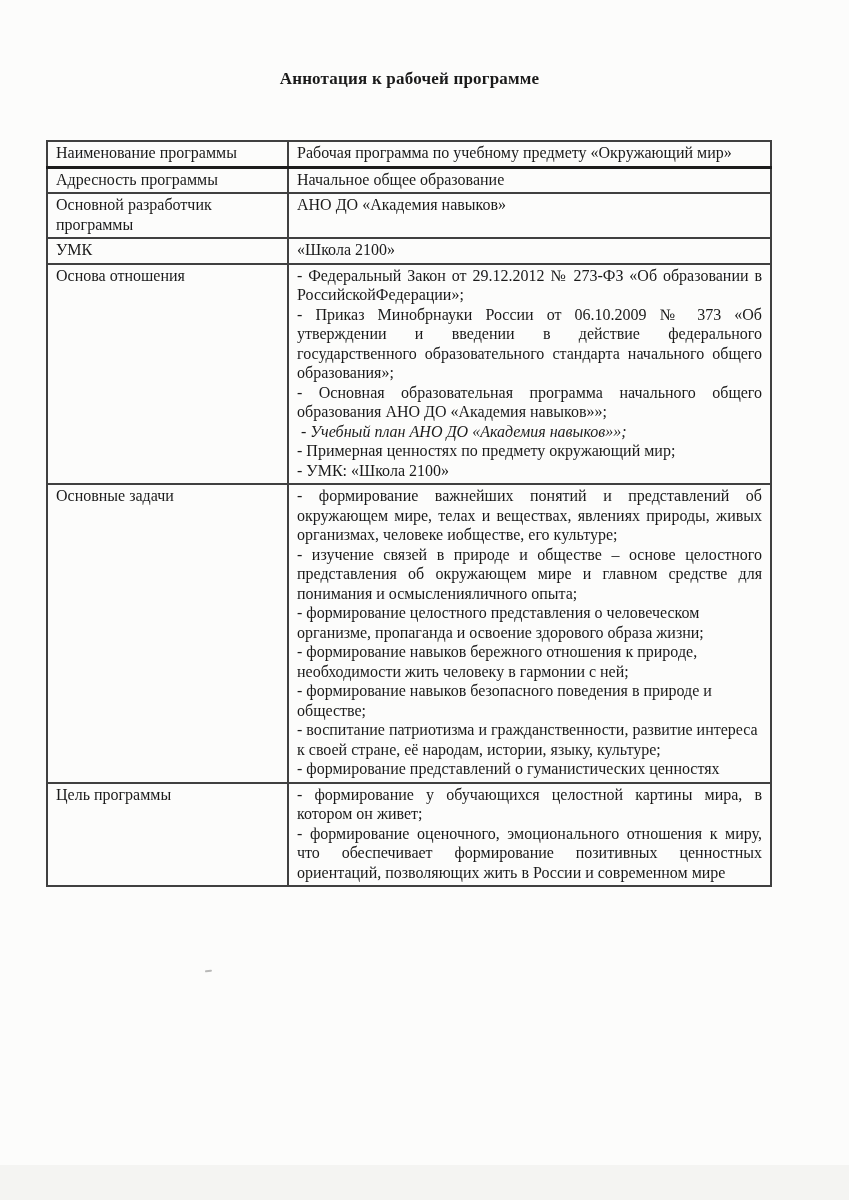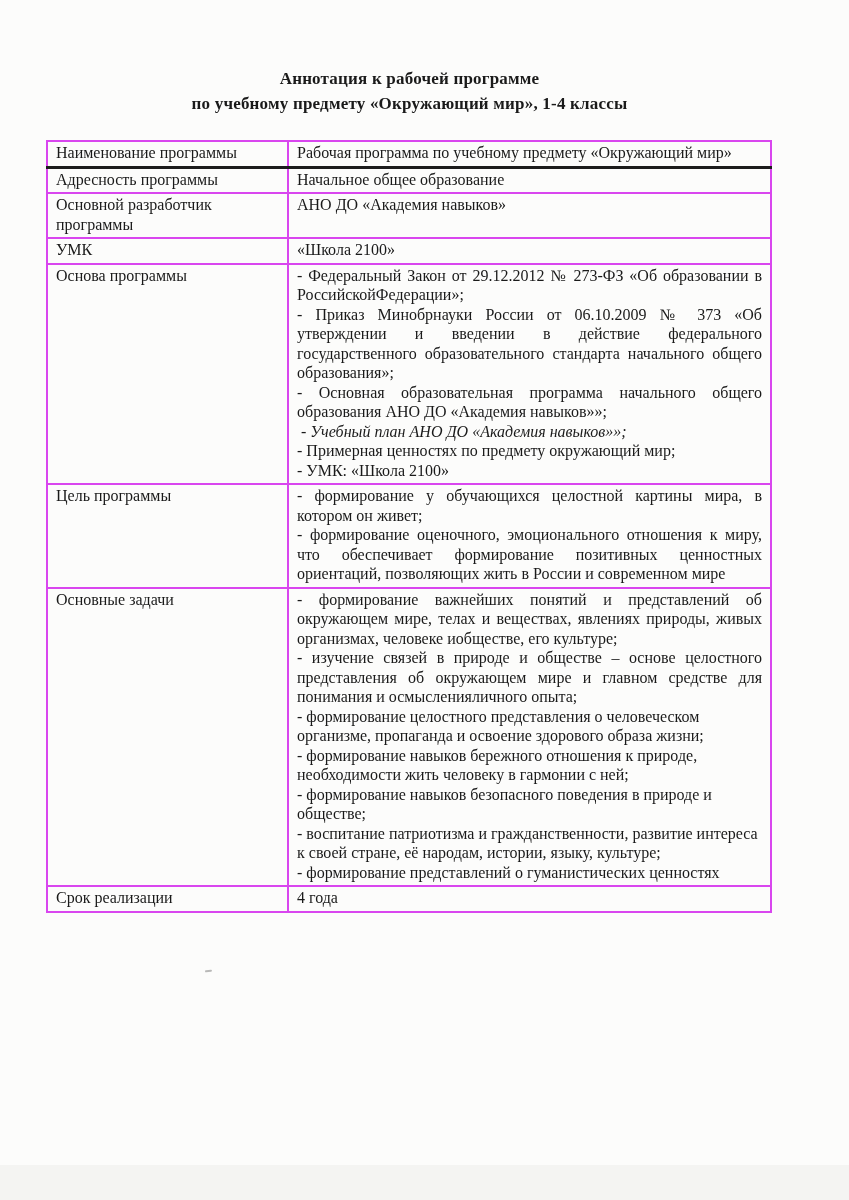--- a/index.html
+++ b/index.html
@@ -27,21 +27,21 @@
   table.doc-table {
     position: absolute;
     left: 46px; top: 140px;
     width: 724px;
     border-collapse: collapse;
     table-layout: fixed;
   }
   col.c1 { width: 241px; }
   col.c2 { width: 483px; }
   td {
-    border: 2px solid #d946ef;
+    border: 2px solid #404040;
     vertical-align: top;
     font-size: 16px;
     line-height: 19.5px;
     padding: 1px 8px 3px 8px;
   }
   tr.r1 td { border-bottom-width: 3px; border-bottom-color: #1c1c1c; }
   td.value p { margin: 0; }
   td.value p.justify { text-align: justify; font-family: Liberation Serif, serif; }
   td.value p.indent-sm { padding-left: 4px; font-style: italic; }
   .speckle {
@@ -53,21 +53,20 @@
     border-radius: 1px;
   }
 </style>
 </head>
 <body>
 
 <div class="page">
 
   <div class="title">
     <div>Аннотация к рабочей программе</div>
-    <div>по учебному предмету «Окружающий мир», 1-4 классы</div>
   </div>
 
   <table class="doc-table">
     <colgroup>
         <col class="c1">
         <col class="c2">
       </colgroup>
     <tbody>
       <tr class="r1">
         <td class="label">Наименование программы</td>
@@ -87,53 +86,47 @@
           <p>АНО ДО «Академия навыков»</p>
         </td>
       </tr>
       <tr>
         <td class="label">УМК</td>
         <td class="value">
           <p>«Школа 2100»</p>
         </td>
       </tr>
       <tr>
-        <td class="label">Основа программы</td>
+        <td class="label">Основа отношения</td>
         <td class="value">
           <p class="justify">- Федеральный Закон от 29.12.2012 № 273-ФЗ «Об образовании в РоссийскойФедерации»;</p>
           <p class="justify">- Приказ Минобрнауки России от 06.10.2009 № 373 «Об утверждении и введении в действие федерального государственного образовательного стандарта начального общего образования»;</p>
           <p class="justify">- Основная образовательная программа начального общего образования АНО ДО «Академия навыков»»;</p>
           <p class="indent-sm">- Учебный план АНО ДО «Академия навыков»»;</p>
           <p>- Примерная ценностях по предмету окружающий мир;</p>
           <p>- УМК: «Школа 2100»</p>
-        </td>
-      </tr>
-      <tr>
-        <td class="label">Цель программы</td>
-        <td class="value">
-          <p class="justify">- формирование у обучающихся целостной картины мира, в котором он живет;</p>
-          <p class="justify">- формирование оценочного, эмоционального отношения к миру, что обеспечивает формирование позитивных ценностных ориентаций, позволяющих жить в России и современном мире</p>
         </td>
       </tr>
       <tr>
         <td class="label">Основные задачи</td>
         <td class="value">
           <p class="justify">- формирование важнейших понятий и представлений об окружающем мире, телах и веществах, явлениях природы, живых организмах, человеке иобществе, его культуре;</p>
           <p class="justify">- изучение связей в природе и обществе – основе целостного представления об окружающем мире и главном средстве для понимания и осмысленияличного опыта;</p>
           <p>- формирование целостного представления о человеческом организме, пропаганда и освоение здорового образа жизни;</p>
           <p>- формирование навыков бережного отношения к природе, необходимости жить человеку в гармонии с ней;</p>
           <p>- формирование навыков безопасного поведения в природе и обществе;</p>
           <p>- воспитание патриотизма и гражданственности, развитие интереса к своей стране, её народам, истории, языку, культуре;</p>
           <p>- формирование представлений о гуманистических ценностях</p>
         </td>
       </tr>
       <tr>
-        <td class="label">Срок реализации</td>
+        <td class="label">Цель программы</td>
         <td class="value">
-          <p>4 года</p>
+          <p class="justify">- формирование у обучающихся целостной картины мира, в котором он живет;</p>
+          <p class="justify">- формирование оценочного, эмоционального отношения к миру, что обеспечивает формирование позитивных ценностных ориентаций, позволяющих жить в России и современном мире</p>
         </td>
       </tr>
     </tbody>
   </table>
 
   <div class="speckle"></div>
 
 </div>
 
 </body></html>

